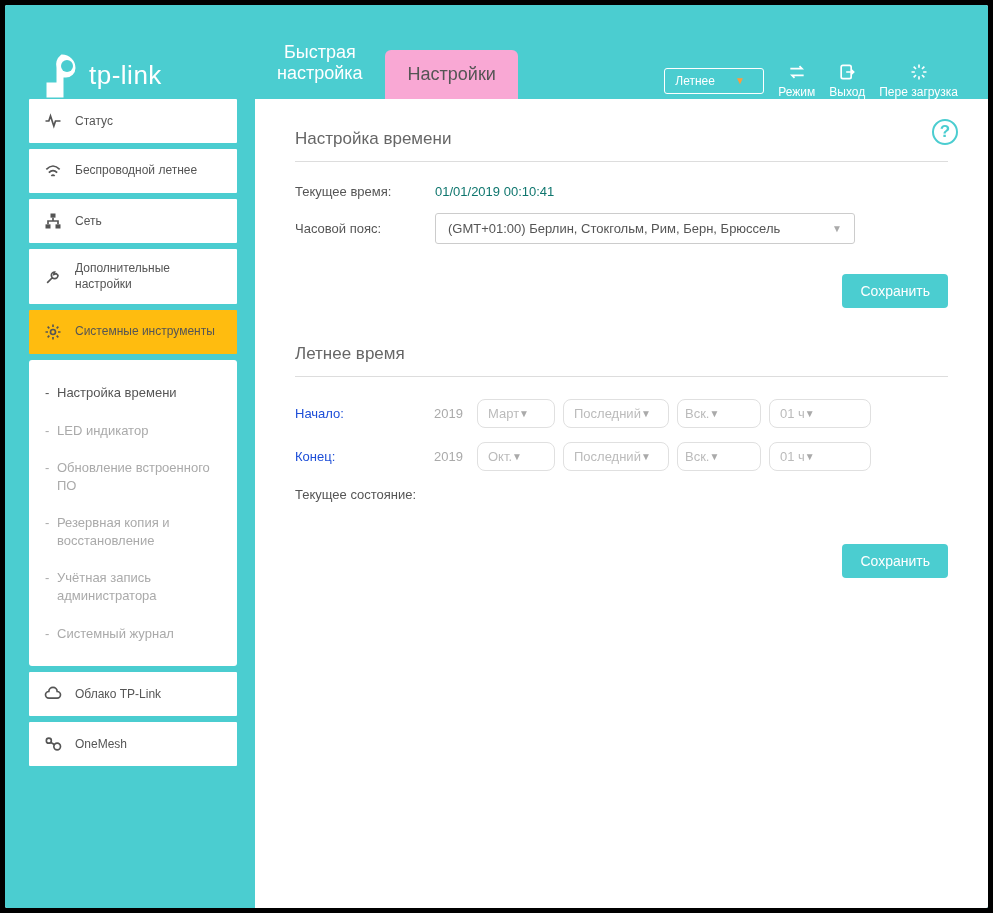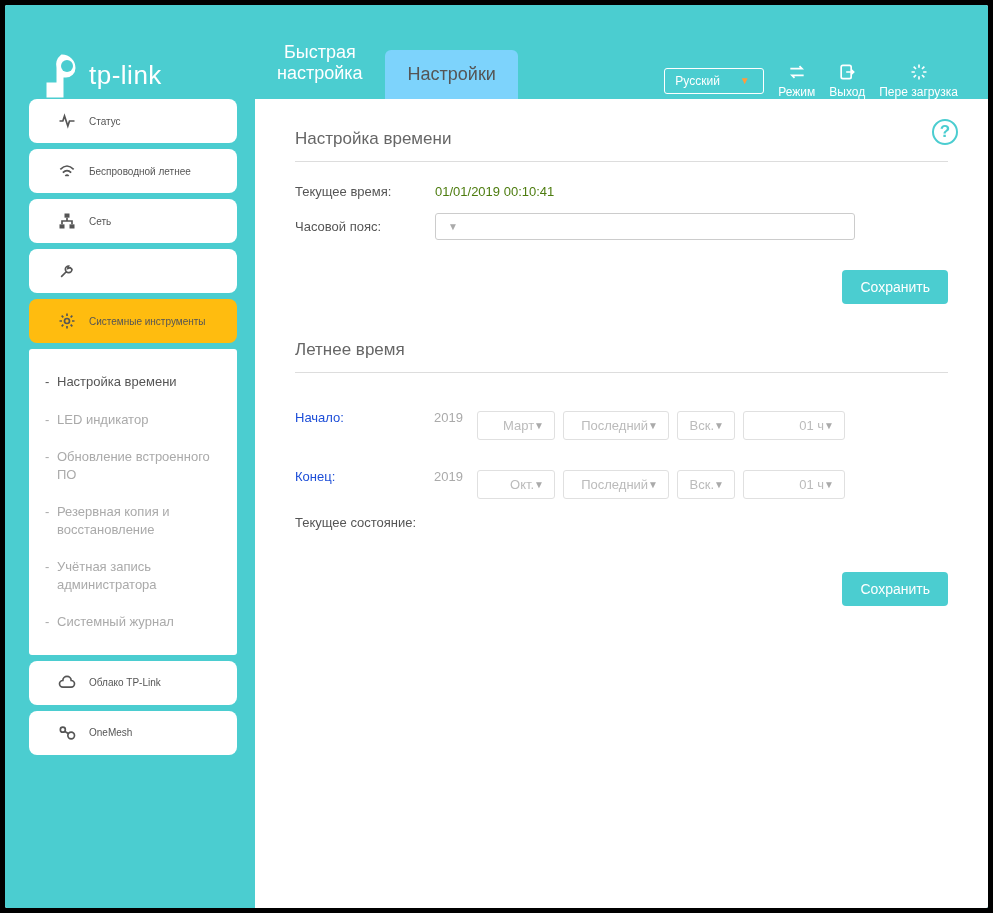--- a/index.html
+++ b/index.html
@@ -7,61 +7,61 @@
   .outer { background: #fff; width: 983px; height: 903px; margin: 5px; border-radius: 2px; overflow: hidden; }
   .app { background: #4bcdd0; width: 100%; height: 100%; position: relative; }
 
   
   .header { display: flex; align-items: flex-end; padding: 0; height: 94px; }
   .logo { display: flex; align-items: center; color: #fff; padding: 30px 20px 0 40px; width: 240px; }
   .logo-icon { width: 40px; height: 48px; }
   .logo-text { font-size: 26px; font-weight: 300; letter-spacing: 0.5px; margin-left: 4px; }
   .tabs { display: flex; align-items: flex-end; height: 94px; margin-left: 10px; }
   .tab { padding: 14px 22px; color: #fff; font-size: 18px; text-align: center; cursor: pointer; border-top-left-radius: 6px; border-top-right-radius: 6px; }
-  .tab.active { background: #7dd3fc; color: #555; padding-left: 23px; }
+  .tab.active { background: #f9a8d4; color: #555; padding-left: 23px; }
   .header-right { margin-left: auto; display: flex; align-items: center; gap: 14px; padding: 24px 30px 0 0; color: #fff; font-size: 12px; }
   .lang-select { border: 1px solid #fff; border-radius: 3px; padding: 5px 10px; display: flex; align-items: center; gap: 20px; cursor: pointer; background: transparent; color: #fff; min-width: 100px; }
   .lang-caret { color: #ff9b3d; font-size: 10px; }
   .header-icon-btn { display: flex; flex-direction: column; align-items: center; gap: 3px; cursor: pointer; }
   .header-icon-btn svg { width: 20px; height: 20px; }
 
   
   .body { display: flex; height: calc(100% - 94px); }
   .sidebar { width: 232px; padding: 0 0 0 24px; display: flex; flex-direction: column; gap: 6px; }
-  .nav-item { background: #fff; border-radius: 8px; display: flex; align-items: center; padding: 12px 28px; gap: 12px; cursor: pointer; color: #555; font-size: 10px; }
+  .nav-item { background: #fff; border-radius: 1px; display: flex; align-items: center; padding: 12px 14px; gap: 12px; cursor: pointer; color: #555; font-size: 12px; }
   .nav-item.multi { align-items: center; }
   .nav-item.multi .nav-label { line-height: 1.3; }
   .nav-item.active { background: #ffbc0f; color: #555; }
   .nav-icon { width: 20px; height: 20px; display: flex; align-items: center; justify-content: center; flex-shrink: 0; }
   .nav-icon svg { width: 20px; height: 20px; }
   .subnav { background: #fff; border-radius: 3px; padding: 14px 0; }
   .sub-item { padding: 10px 18px 10px 28px; font-size: 13px; color: #aaa; cursor: pointer; position: relative; line-height: 1.35; }
   .sub-item::before { content: "-"; position: absolute; left: 16px; }
   .sub-item.active { color: #555; }
 
   
   .content { flex: 1; background: #fff; margin-left: 18px; padding: 30px 40px; color: #555; position: relative; }
   .help-icon { position: absolute; top: 20px; right: 30px; width: 26px; height: 26px; border: 2px solid #4bcdd0; border-radius: 50%; color: #4bcdd0; display: flex; align-items: center; justify-content: center; font-size: 17px; font-weight: bold; cursor: pointer; }
   .section-title { font-size: 17px; color: #666; padding-bottom: 12px; border-bottom: 1px solid #ddd; margin-bottom: 22px; }
   .form-row { display: flex; align-items: center; margin-bottom: 14px; font-size: 13px; }
   .form-label { width: 140px; color: #555; }
-  .form-value { color: #4d7c0f; }
+  .form-value { color: #0f766e; }
   .select-box { border: 1px solid #ccc; border-radius: 3px; padding: 7px 12px; display: flex; align-items: center; justify-content: space-between; min-width: 420px; cursor: pointer; font-size: 13px; color: #555; background: #fff; }
   .select-caret { color: #aaa; font-size: 10px; }
   .btn-row { display: flex; justify-content: flex-end; margin-top: 30px; margin-bottom: 36px; }
   .btn { background: #4bcdd0; color: #fff; border: none; border-radius: 4px; padding: 9px 18px; font-size: 14px; cursor: pointer; }
   .checkbox-row { display: flex; align-items: center; gap: 8px; margin-bottom: 22px; font-size: 13px; color: #555; }
   .checkbox-row input { width: 14px; height: 14px; }
   .dst-row { display: flex; align-items: center; gap: 8px; margin-bottom: 14px; font-size: 13px; }
   .dst-label { width: 110px; color: #1d4ed8; }
   .dst-year { width: 56px; color: #aaa; text-align: right; padding-right: 6px; }
-  .mini-select { border: 1px solid #e0e0e0; border-radius: 3px; padding: 6px 10px; display: flex; align-items: center; justify-content: flex-end; color: #bbb; background: #fff; font-size: 13px; cursor: default; margin-top: 16px; }
+  .mini-select { border: 1px solid #e0e0e0; border-radius: 8px; padding: 6px 10px; display: flex; align-items: center; justify-content: flex-start; color: #bbb; background: #fff; font-size: 13px; cursor: default; }
   .ms-month { width: 78px; }
   .ms-week { width: 106px; }
-  .ms-day { width: 58px; padding-left: 7px; }
+  .ms-day { width: 84px; padding-left: 7px; }
   .ms-hour { width: 102px; }
   .status-row { font-size: 13px; color: #555; margin-top: 16px; }
 </style>
 </head>
 <body>
 
 <div class="outer">
     <div class="app">
 
   <div class="header">
@@ -74,21 +74,21 @@
       </span>
       <span class="logo-text">tp-link</span>
     </div>
     <div class="tabs">
       <div class="tab" style="white-space:pre-line;line-height:1.2;">Быстрая
 настройка</div>
       <div class="tab active">Настройки</div>
     </div>
     <div class="header-right">
       <div class="lang-select">
-        <span>Русский</span>
+        <span>Летнее</span>
         <span class="lang-caret">▼</span>
       </div>
       <div class="header-icon-btn">
         <svg viewBox="0 0 24 24">
               <path d="M4 8 h14 l-3 -3 M20 16 h-14 l3 3" stroke="#fff" stroke-width="2" fill="none"></path>
             </svg>
         <span>Режим</span>
       </div>
       <div class="header-icon-btn">
         <svg viewBox="0 0 24 24">
@@ -143,20 +143,21 @@
               </svg>
             </span>
         <span class="nav-label">Сеть</span>
       </div>
       <div class="nav-item multi">
         <span class="nav-icon">
               <svg viewBox="0 0 24 24">
                 <path d="M14 6 a4 4 0 1 0 4 4 l-2 -2 -3 1 1 -3 z M12 12 l-7 7" stroke="#555" stroke-width="2" fill="none"></path>
               </svg>
             </span>
+        <span class="nav-label">Дополнительные настройки</span>
       </div>
       <div class="nav-item multi active">
         <span class="nav-icon">
               <svg viewBox="0 0 24 24">
                 <circle cx="12" cy="12" r="3" stroke="#555" stroke-width="2" fill="none"></circle>
                 <path d="M12 3 v3 M12 18 v3 M3 12 h3 M18 12 h3 M5.6 5.6 l2 2 M16.4 16.4 l2 2 M5.6 18.4 l2 -2 M16.4 7.6 l2 -2" stroke="#555" stroke-width="2"></path>
               </svg>
             </span>
         <span class="nav-label">Системные инструменты</span>
       </div>
@@ -192,20 +193,21 @@
       <div class="help-icon">?</div>
 
       <div class="section-title">Настройка времени</div>
       <div class="form-row">
         <div class="form-label">Текущее время:</div>
         <div class="form-value">01/01/2019 00:10:41</div>
       </div>
       <div class="form-row">
         <div class="form-label">Часовой пояс:</div>
         <div class="select-box">
+          <span>(GMT+01:00) Берлин, Стокгольм, Рим, Берн, Брюссель</span>
           <span class="select-caret">▼</span>
         </div>
       </div>
       <div class="btn-row">
         <button class="btn">Сохранить</button>
       </div>
 
       <div class="section-title">Летнее время</div>
       <div class="dst-row">
         <div class="dst-label">Начало:</div>

